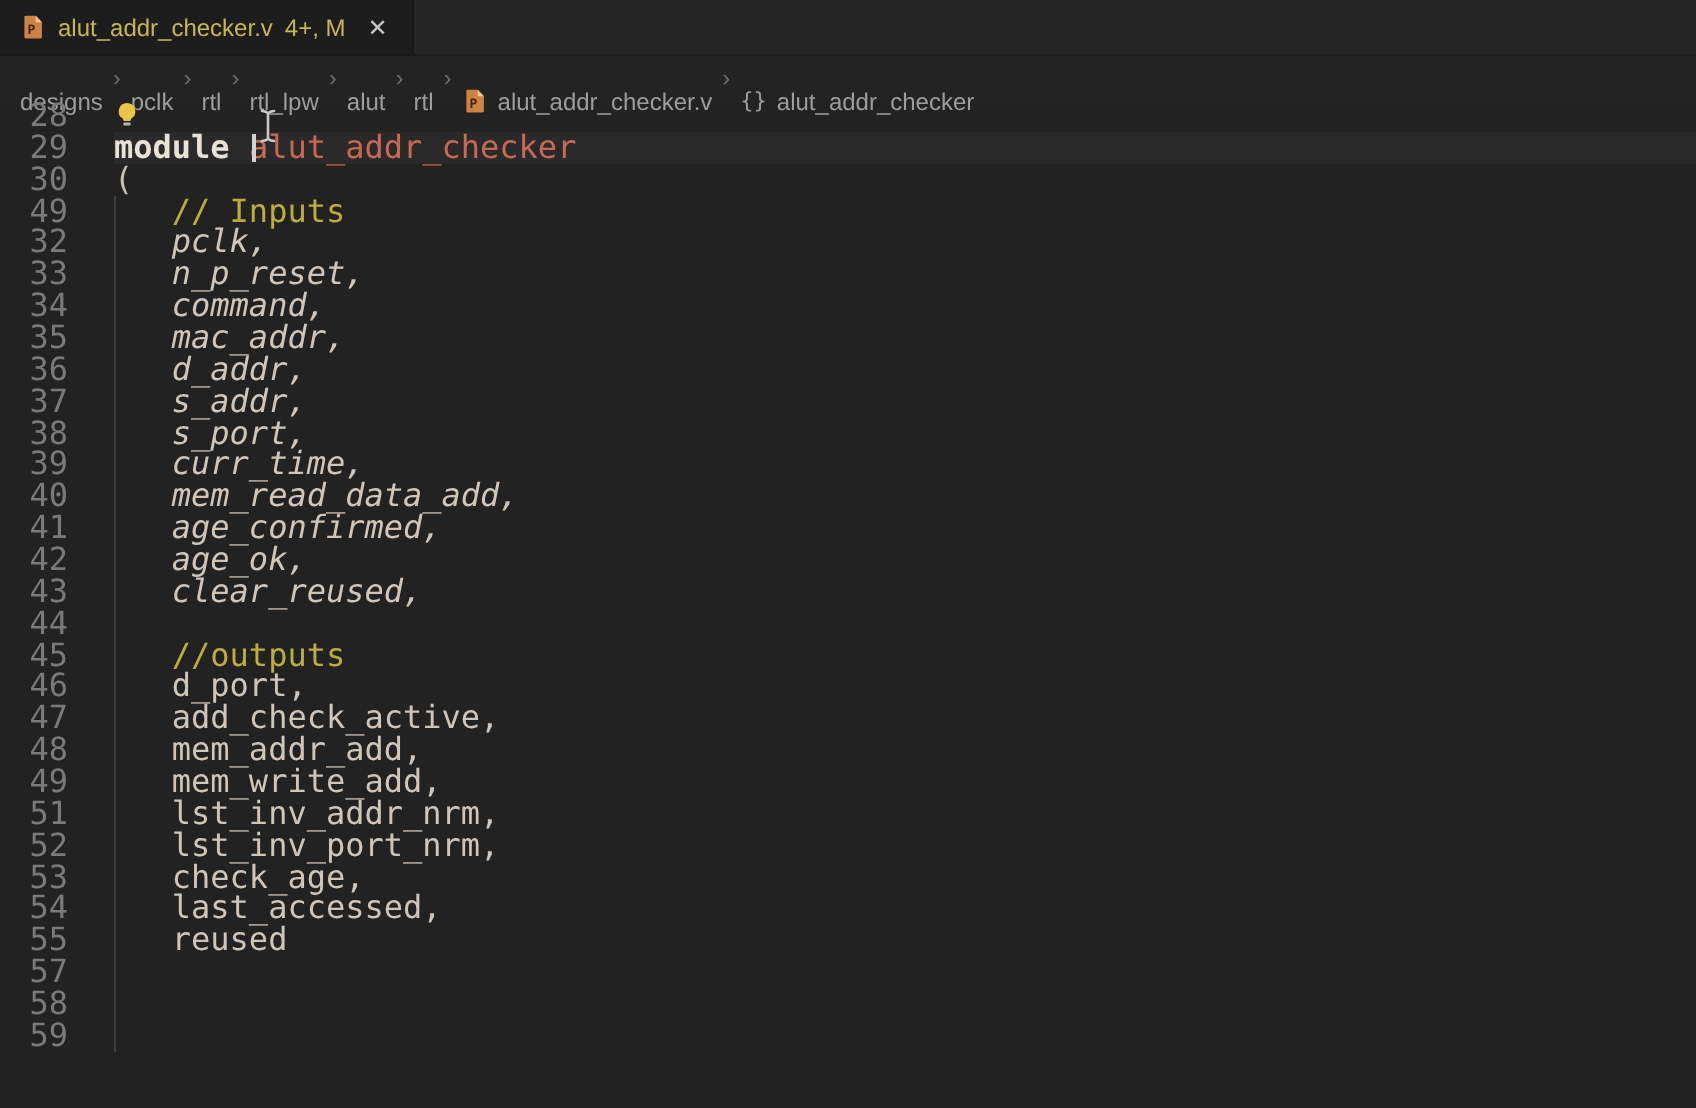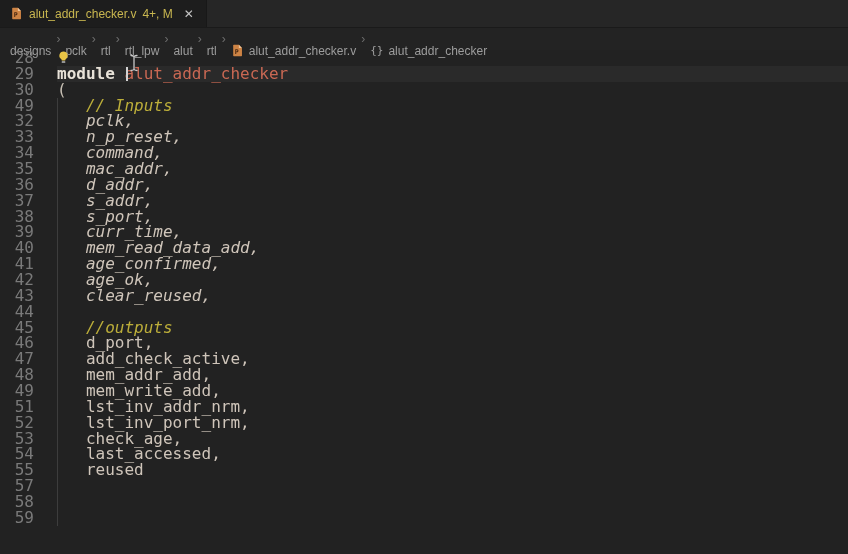--- a/index.html
+++ b/index.html
@@ -25,21 +25,21 @@
   .code-area{position:relative;height:504px;overflow:hidden;font-family:"DejaVu Sans Mono",monospace;
              font-size:16px;}
   .line{display:flex;height:15.87px;line-height:15.87px;white-space:pre;}
   .ln{width:34px;flex:none;text-align:right;color:var(--line_number_fg,#7a7a7a);}
   .code{flex:1;position:relative;margin-left:23px;}
   .line.current .code{background:var(--current_line_bg,#2a2a2a);}
   .code.guide::before{content:"";position:absolute;left:0;top:0;bottom:0;width:1px;
                       background:var(--indent_guide,#3d3d3d);}
   .tk-kw{color:var(--keyword_fg,#e8e2d8);font-weight:bold;}
   .tk-modname{color:var(--module_name_fg,#c96853);}
-  .tk-comment{color:var(--comment_fg,#bcae3a);font-style:italic;margin-top:26px;}
+  .tk-comment{color:var(--comment_fg,#bcae3a);margin-top:26px;}
   .tk-input{color:var(--port_fg,#cfc5ba);font-style:italic;}
   .tk-output{color:var(--port_fg,#cfc5ba);margin-top:39px;}
   .tk-punct{color:var(--punct_fg,#c8c0b4);}
   .bulb-wrap{position:absolute;left:1px;top:1px;cursor:pointer;}
   .overlay{position:absolute;inset:0;pointer-events:none;}
   .caret{position:absolute;width:1.5px;background:#d2d2d2;}
   .pointer{position:absolute;}
   .fi{display:inline-flex;}
 </style>
 </head>

